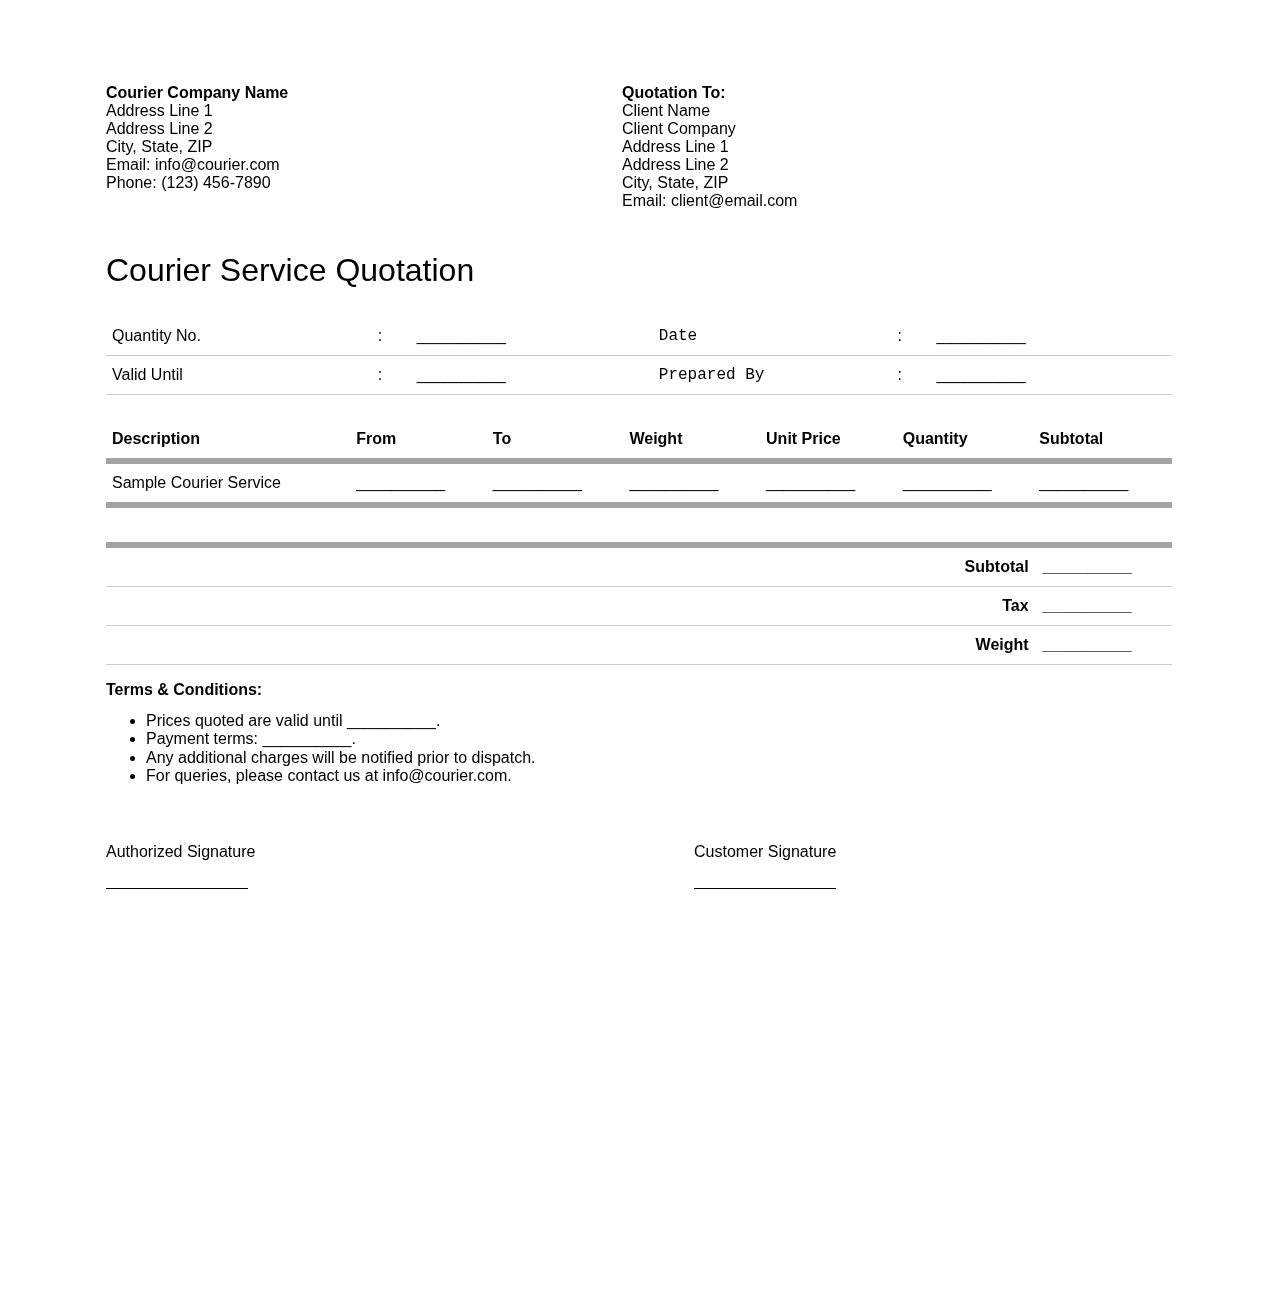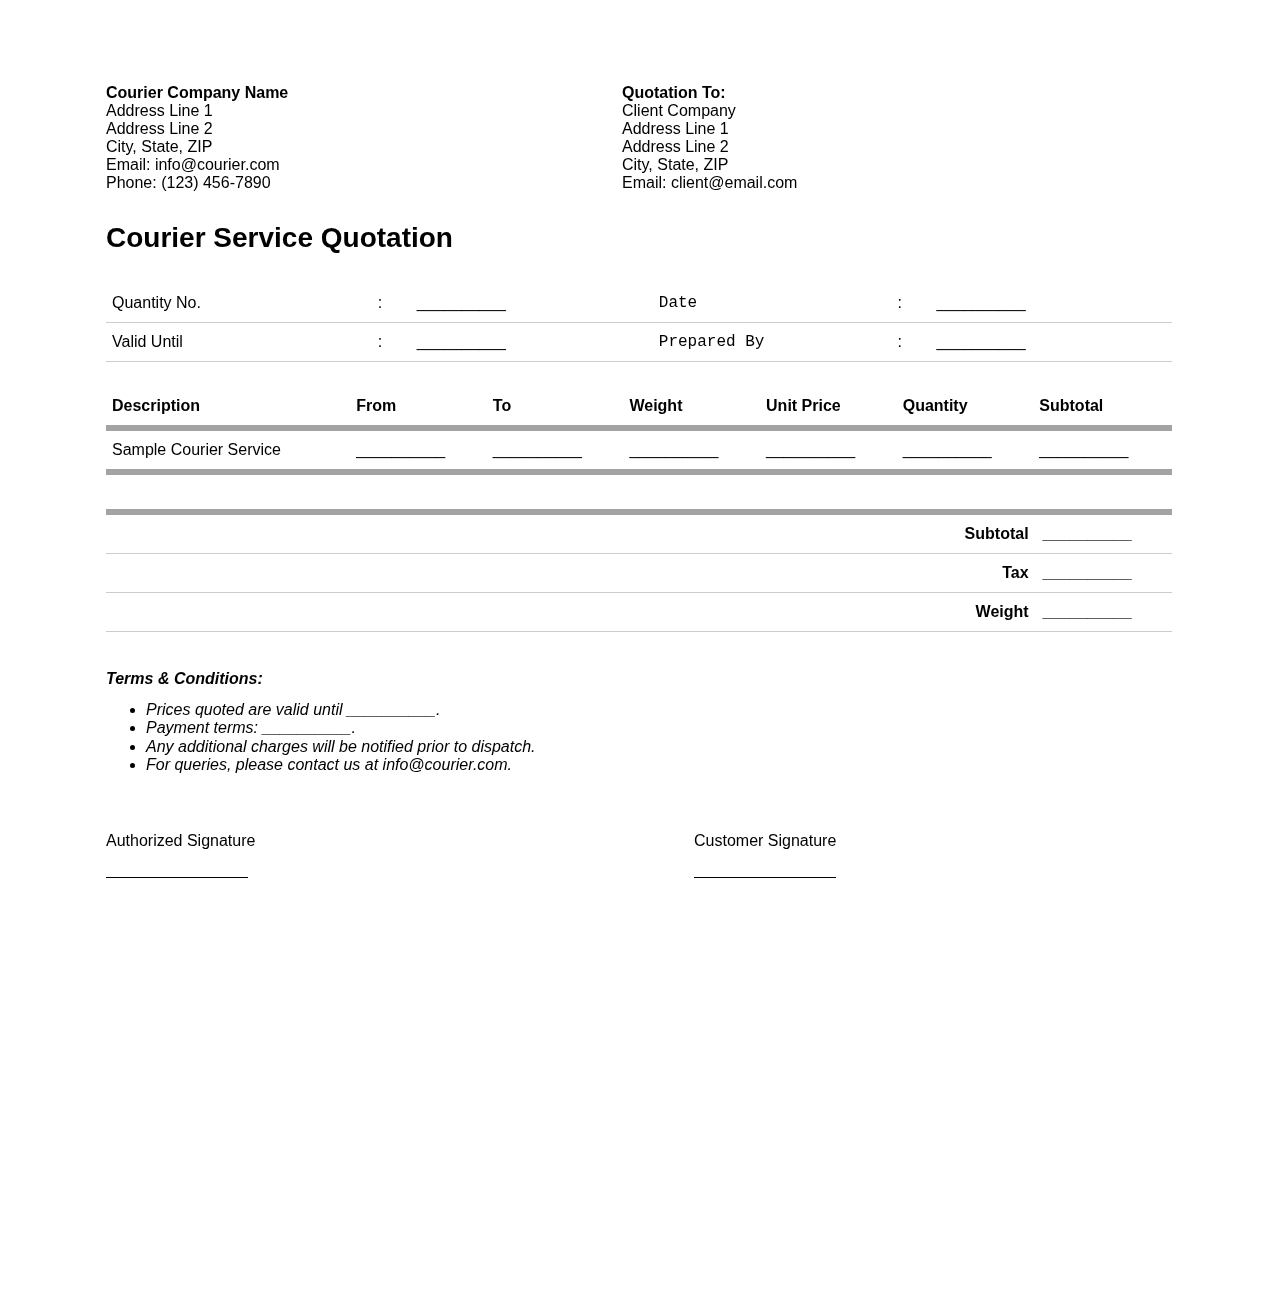--- a/index.html
+++ b/index.html
@@ -19,24 +19,24 @@
 
   
   .header-blocks { display: flex; }
   .company-block { width: 516px; }
   .client-block { flex: 1; }
   .addr-line { line-height: 18px; }
   .bold { font-weight: bold; }
 
   
   h1.doc-title {
-    font-size: 28px;
+    font-size: 32px;
     line-height: 37px;
-    font-weight: bold;
-    margin: 27px 0 28px 0;
+    font-weight: normal;
+    margin: 42px 0 28px 0;
   }
 
   
   table { border-collapse: collapse; width: 100%; table-layout: fixed; }
   td, th { vertical-align: middle; }
 
   
   .meta-table td {
     border-bottom: 1px solid #cccccc;
     padding: 10px 0;
@@ -64,21 +64,21 @@
   .totals-table td { border-bottom: 1px solid #cccccc; padding: 10px 0; }
   .totals-table td.t-label {
     width: 87.3%;
     text-align: right;
     font-weight: bold;
     padding-right: 8px;
   }
   .totals-table td.t-blank { font-weight: bold; padding-left: 6px; }
 
   
-  .terms-section { margin-top: 38px; font-style: italic; }
+  .terms-section { margin-top: 16px; }
   .terms-heading { font-weight: bold; line-height: 18px; }
   .terms-list { margin: 13px 0 0 0; padding-left: 40px; }
   .terms-list li { line-height: 18.4px; }
 
   
   .signatures { margin-top: 57px; display: flex; }
   .sig-block { width: 142px; }
   .sig-block.customer { margin-left: 446px; width: 142px; text-align: center; }
   .sig-label { line-height: 18px; white-space: nowrap; }
   .sig-line { height: 28px; border-bottom: 1px solid #000000; width: 142px; }
@@ -94,20 +94,21 @@
     <div class="company-block">
       <div class="addr-line bold">Courier Company Name</div>
       <div class="addr-line">Address Line 1</div>
       <div class="addr-line">Address Line 2</div>
       <div class="addr-line">City, State, ZIP</div>
       <div class="addr-line">Email: info@courier.com</div>
       <div class="addr-line">Phone: (123) 456-7890</div>
     </div>
     <div class="client-block">
       <div class="addr-line bold">Quotation To:</div>
+      <div class="addr-line">Client Name</div>
       <div class="addr-line">Client Company</div>
       <div class="addr-line">Address Line 1</div>
       <div class="addr-line">Address Line 2</div>
       <div class="addr-line">City, State, ZIP</div>
       <div class="addr-line">Email: client@email.com</div>
     </div>
   </div>
 
   <h1 class="doc-title">Courier Service Quotation</h1>
 

